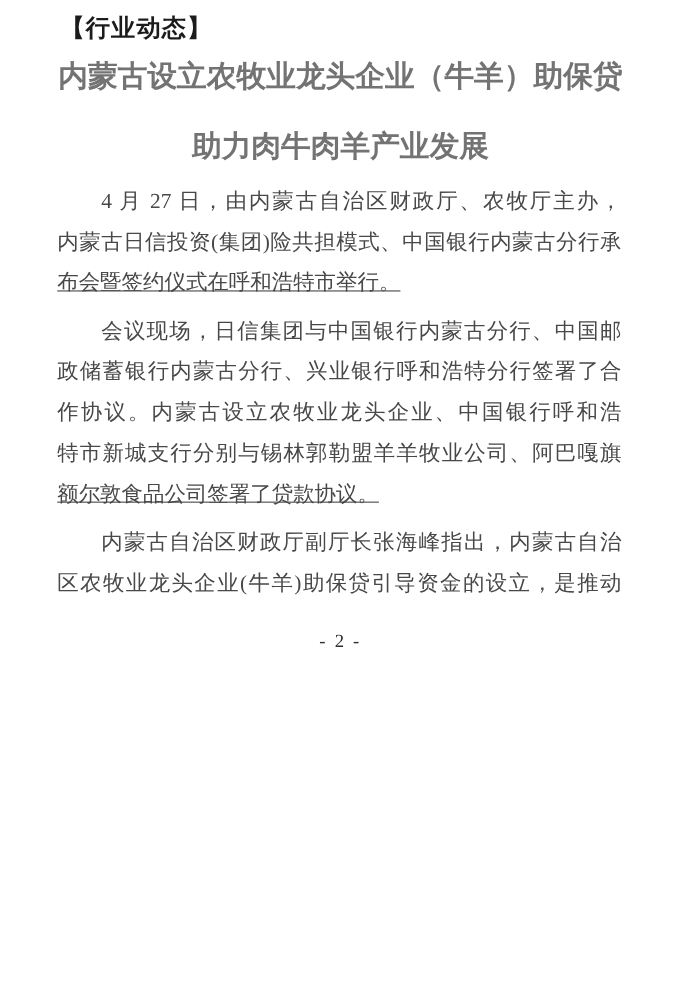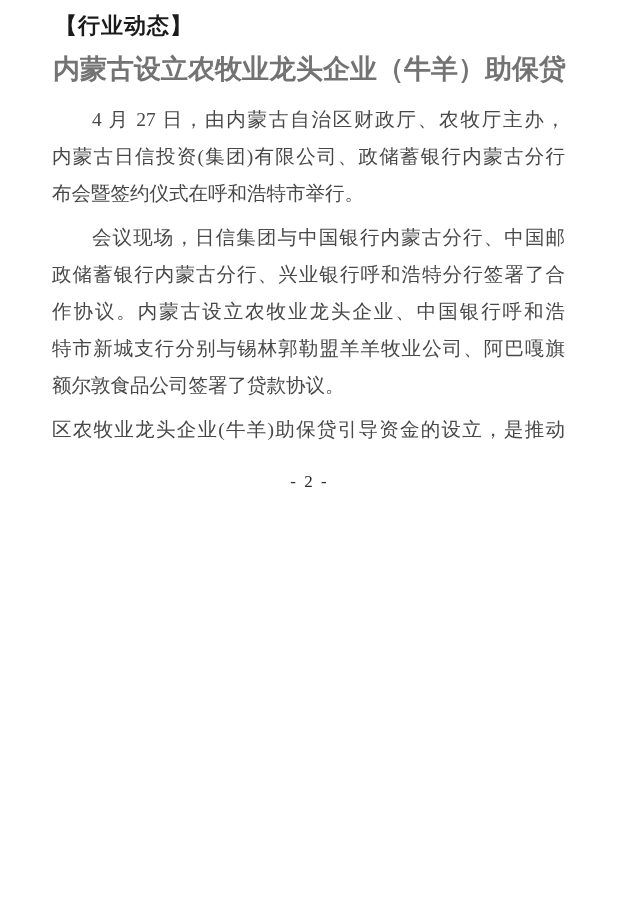--- a/index.html
+++ b/index.html
@@ -39,50 +39,52 @@
   .para { margin: 0 0 7px 0; }
   .line {
     font-size: 19.5px;
     line-height: 37px;
     color: #484848;
     text-align: justify;
     text-align-last: justify;
     text-justify: inter-character;
   }
   .line.first { text-indent: 40px; }
-  .line.plast { text-align-last: left; }
+  .line.plast { text-align-last: left; text-decoration: underline; }
   .page-footer {
     margin-top: 24px;
     text-align: center;
     font-size: 17px;
     color: #2e2e2e;
     letter-spacing: 2px;
   }
 </style>
 </head>
 <body>
 
 <div class="page">
   <div class="section-header">【行业动态】</div>
 
   <div class="title-line title-line1">内蒙古设立农牧业龙头企业（牛羊）助保贷</div>
 
+  <div class="title-line title-line2">助力肉牛肉羊产业发展</div>
 
   <div class="doc-body">
       <div class="para">
         <div class="line first">4 月 27 日，由内蒙古自治区财政厅、农牧厅主办，</div>
-        <div class="line">内蒙古日信投资(集团)有限公司、政储蓄银行内蒙古分行</div>
+        <div class="line">内蒙古日信投资(集团)险共担模式、中国银行内蒙古分行承</div>
         <div class="line plast">布会暨签约仪式在呼和浩特市举行。</div>
       </div>
       <div class="para">
         <div class="line first">会议现场，日信集团与中国银行内蒙古分行、中国邮</div>
         <div class="line">政储蓄银行内蒙古分行、兴业银行呼和浩特分行签署了合</div>
         <div class="line">作协议。内蒙古设立农牧业龙头企业、中国银行呼和浩</div>
         <div class="line">特市新城支行分别与锡林郭勒盟羊羊牧业公司、阿巴嘎旗</div>
         <div class="line plast">额尔敦食品公司签署了贷款协议。</div>
       </div>
       <div class="para">
+        <div class="line first">内蒙古自治区财政厅副厅长张海峰指出，内蒙古自治</div>
         <div class="line">区农牧业龙头企业(牛羊)助保贷引导资金的设立，是推动</div>
       </div>
     </div>
 
   <div class="page-footer">- 2 -</div>
 </div>
 
 </body></html>

